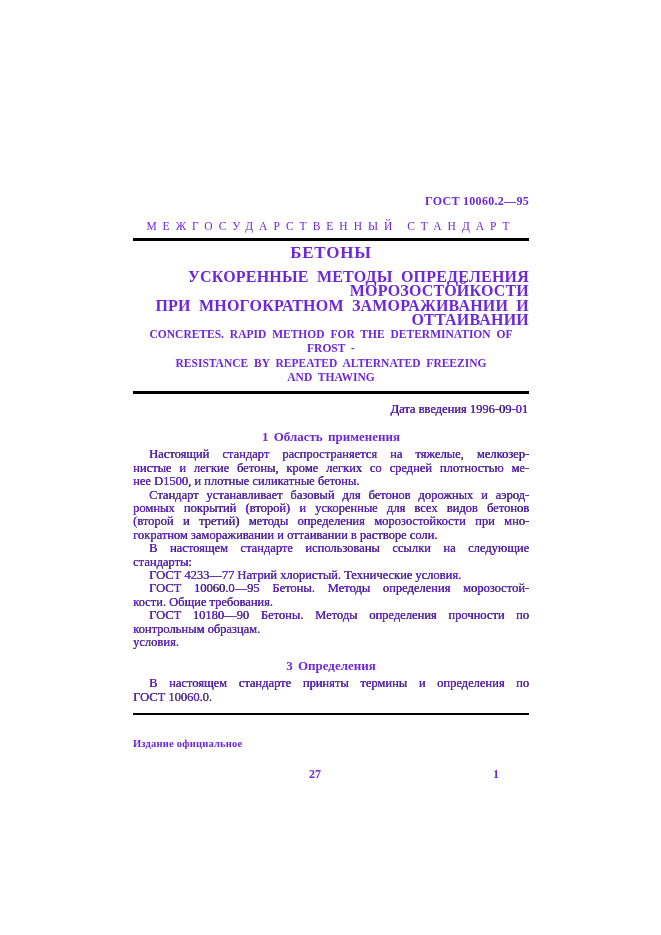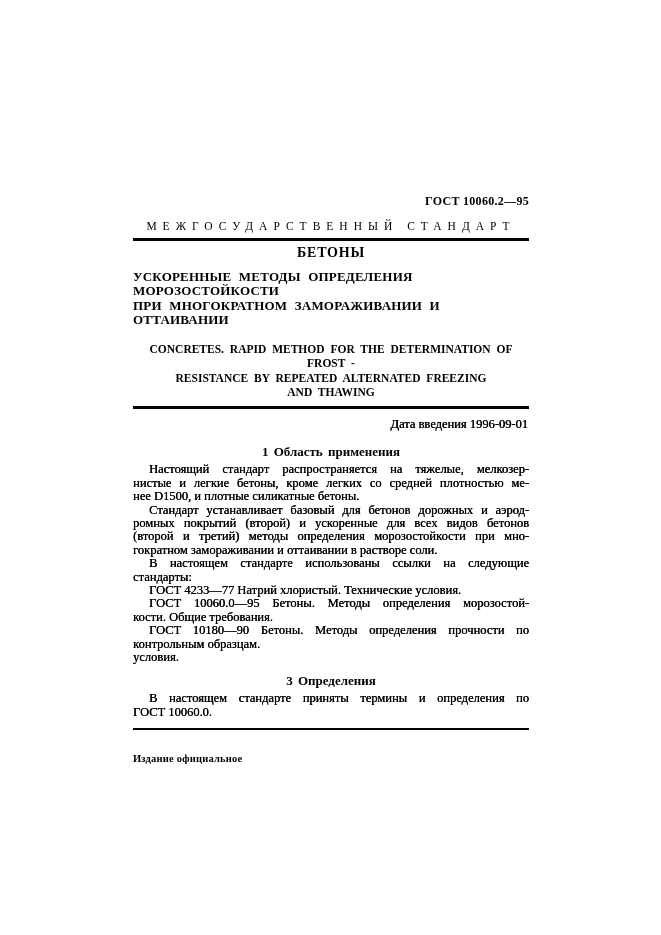--- a/index.html
+++ b/index.html
@@ -6,21 +6,21 @@
     margin: 0;
     padding: 0;
     background: #ffffff;
   }
   .page {
     position: relative;
     width: 661px;
     height: 935px;
     background: #ffffff;
     font-family: "Liberation Serif", "DejaVu Serif", serif;
-    color: #000000;
+    color: #6d28d9;
     overflow: hidden;
     border-radius: 31px;
   }
   .content {
     position: absolute;
     left: 133px;
     top: 0;
     width: 396px;
   }
   .doc-number {
@@ -40,37 +40,36 @@
     line-height: 13px;
     white-space: nowrap;
   }
   .rule-thick {
     margin-top: 5px;
     height: 3px;
     background: #000;
   }
   .title-ru {
     margin-top: 5px;
-    font-size: 14px;
+    font-size: 17px;
     font-weight: bold;
     text-align: center;
     letter-spacing: 0.8px;
     line-height: 14px;
   }
   .subtitle-ru {
     margin-top: 10px;
-    font-size: 13px;
-    font-weight: bold;
-    text-align: left;
+    font-size: 16px;
+    font-weight: bold;
+    text-align: right;
     line-height: 14.3px;
     word-spacing: 4px;
     letter-spacing: 0.2px;
   }
   .title-en {
-    margin-top: 15px;
     font-size: 11.5px;
     font-weight: bold;
     text-align: center;
     line-height: 14.3px;
     word-spacing: 3px;
   }
   .rule-thick2 {
     margin-top: 7px;
     height: 3px;
     background: #000;
@@ -207,15 +206,19 @@
         <div class="para">
           <div class="line first">В настоящем стандарте приняты термины и определения по</div>
           <div class="line last">ГОСТ 10060.0.</div>
         </div>
       </div>
 
     <div class="rule-thin"></div>
 
     <div class="official-edition">Издание официальное</div>
 
+    <div class="footer-row">
+      <div class="page-number">27</div>
+      <div class="sheet-number">1</div>
+    </div>
 
   </div>
 </div>
 
 </body></html>

